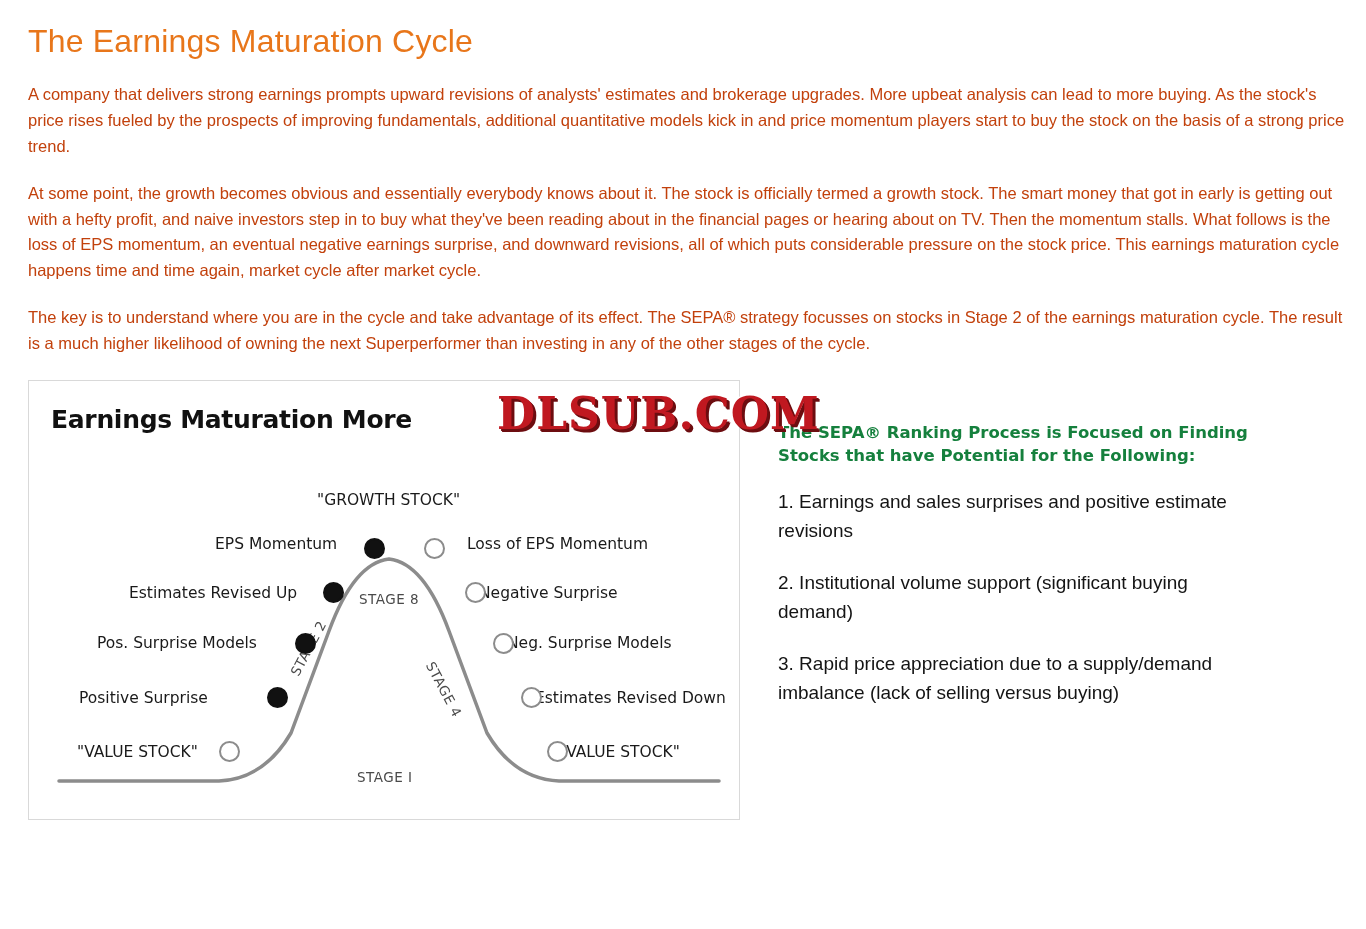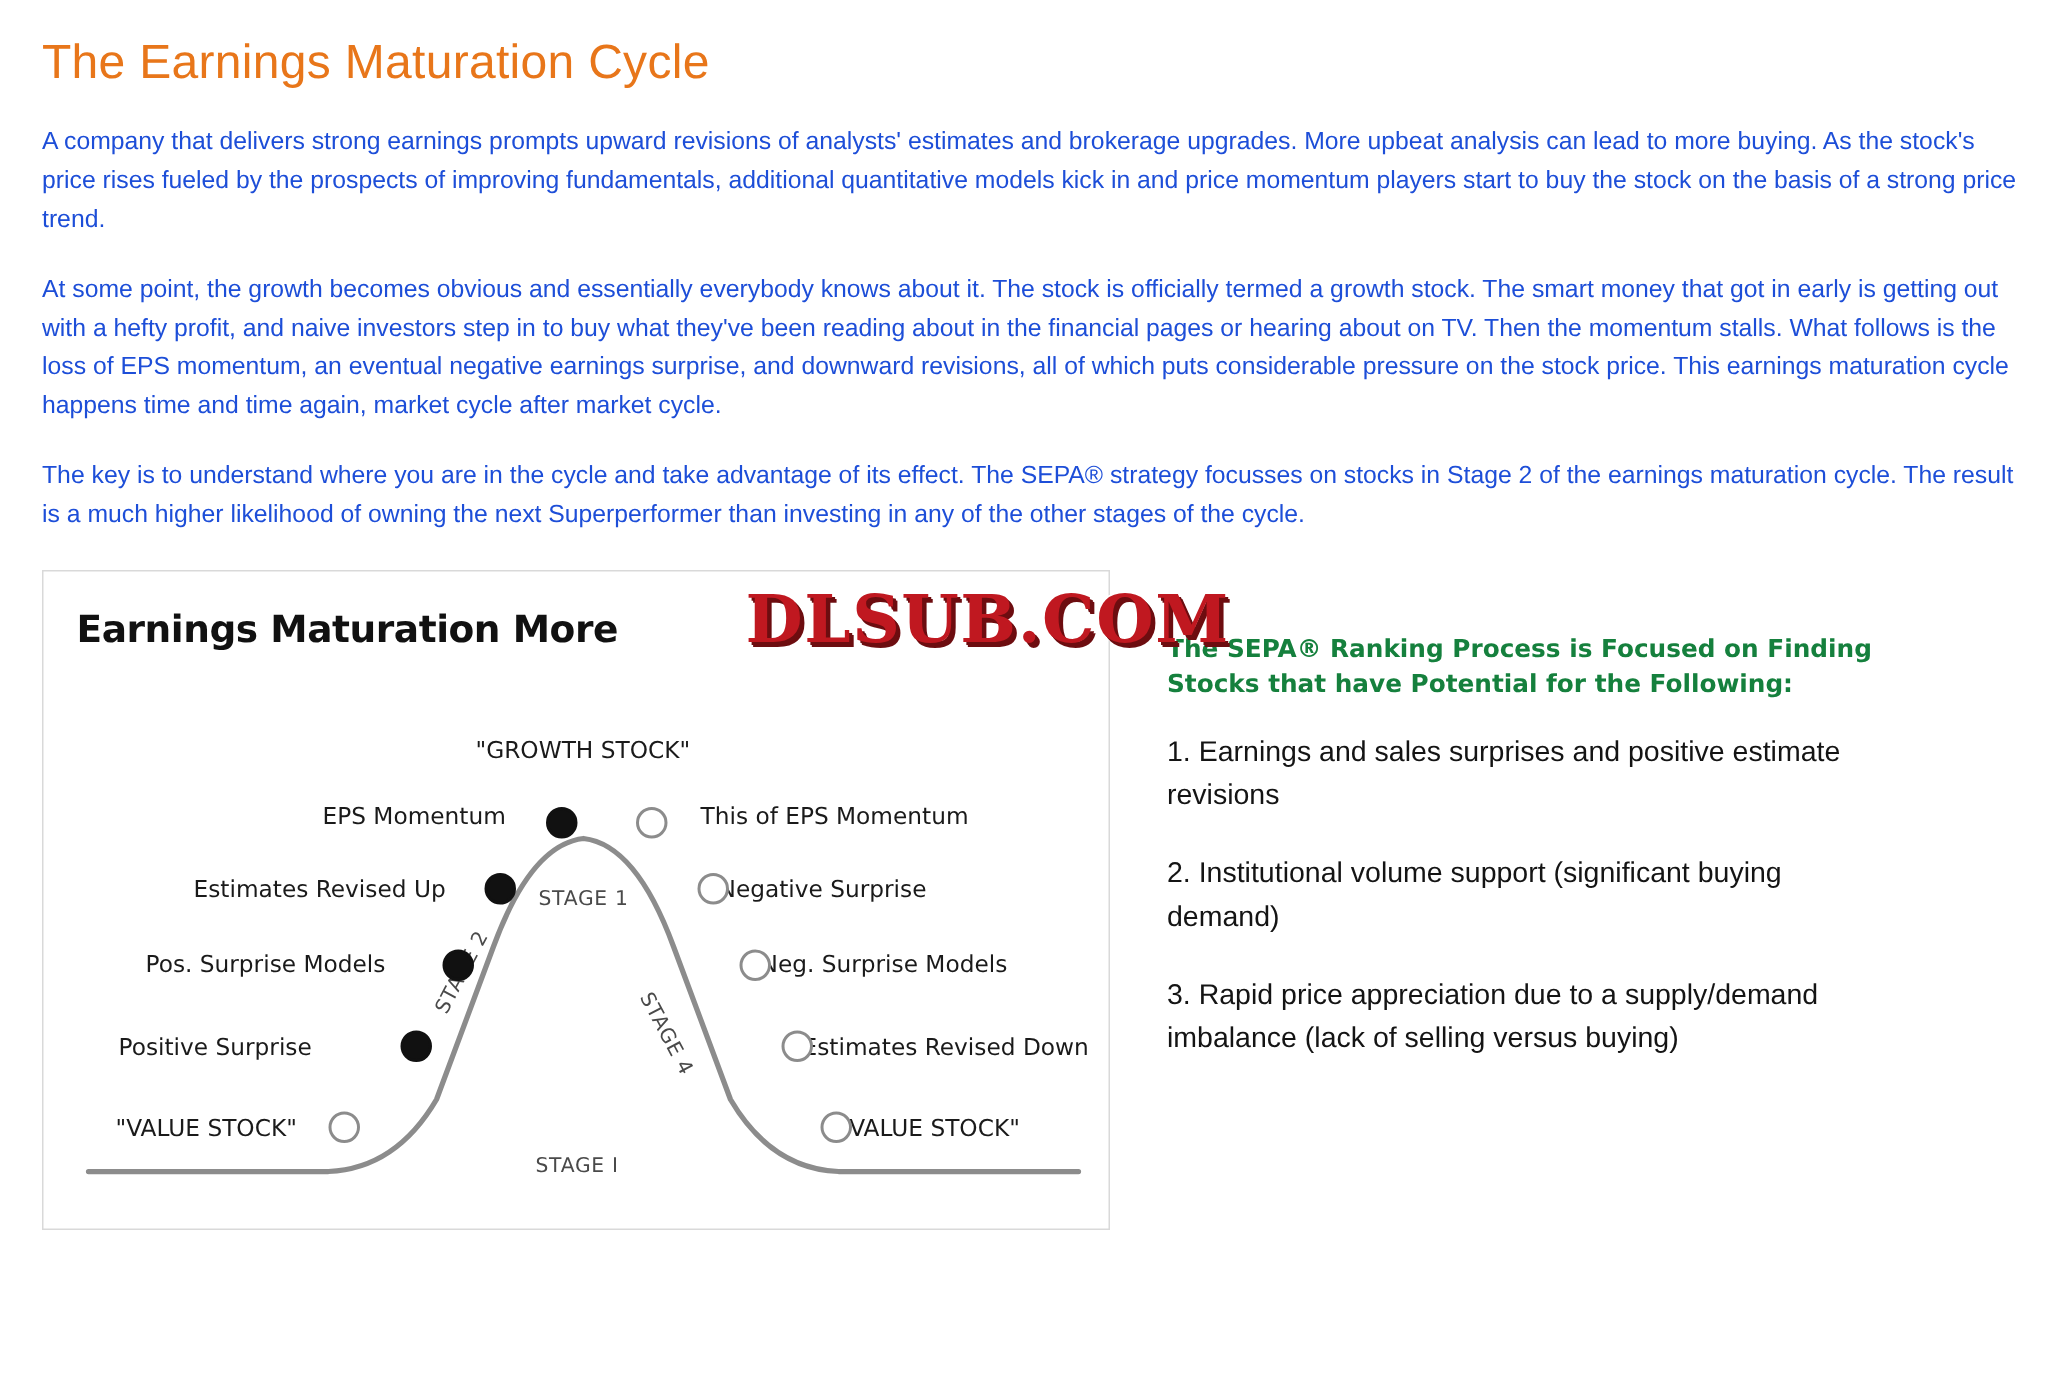--- a/index.html
+++ b/index.html
@@ -23,21 +23,21 @@
     color: #e8761a;
     font-size: 32px;
     font-weight: 400;
     letter-spacing: 0.2px;
     margin: 0 0 22px 0;
     line-height: 1.2;
   }
   .para {
     font-size: 16.5px;
     line-height: 1.55;
-    color: #1d4ed8;
+    color: #c2410c;
     margin: 0 0 22px 0;
     max-width: 1320px;
     text-align: left;
   }
   .content-row {
     display: flex;
     align-items: flex-start;
     margin-top: 24px;
   }
   .figure-box {
@@ -149,27 +149,27 @@
       </svg>
 
       <div class="fig-label" style="left:288px; top:110px;">"GROWTH STOCK"</div>
 
       <div class="fig-label" style="left:186px; top:154px;">EPS Momentum</div>
       <div class="fig-label" style="left:100px; top:203px;">Estimates Revised Up</div>
       <div class="fig-label" style="left:68px; top:253px;">Pos. Surprise Models</div>
       <div class="fig-label" style="left:50px; top:308px;">Positive Surprise</div>
       <div class="fig-label" style="left:48px; top:362px;">"VALUE STOCK"</div>
 
-      <div class="fig-label" style="left:438px; top:154px;">This of EPS Momentum</div>
+      <div class="fig-label" style="left:438px; top:154px;">Loss of EPS Momentum</div>
       <div class="fig-label" style="left:450px; top:203px;">Negative Surprise</div>
       <div class="fig-label" style="left:478px; top:253px;">Neg. Surprise Models</div>
       <div class="fig-label" style="left:506px; top:308px;">Estimates Revised Down</div>
       <div class="fig-label" style="left:530px; top:362px;">"VALUE STOCK"</div>
 
-      <div class="fig-label stage" style="left:330px; top:210px;">STAGE 1</div>
+      <div class="fig-label stage" style="left:330px; top:210px;">STAGE 8</div>
       <div class="fig-label stage" style="left:328px; top:388px;">STAGE I</div>
       <div class="fig-label stage" style="left:258px; top:290px; transform: rotate(-62deg); transform-origin: left top;">STAGE 2</div>
       <div class="fig-label stage" style="left:408px; top:278px; transform: rotate(62deg); transform-origin: left top;">STAGE 4</div>
 
       <div class="node" style="left:190px; top:360px;"></div>
       <div class="node filled" style="left:238px; top:306px;"></div>
       <div class="node filled" style="left:266px; top:252px;"></div>
       <div class="node filled" style="left:294px; top:201px;"></div>
       <div class="node filled" style="left:335px; top:157px;"></div>
 

